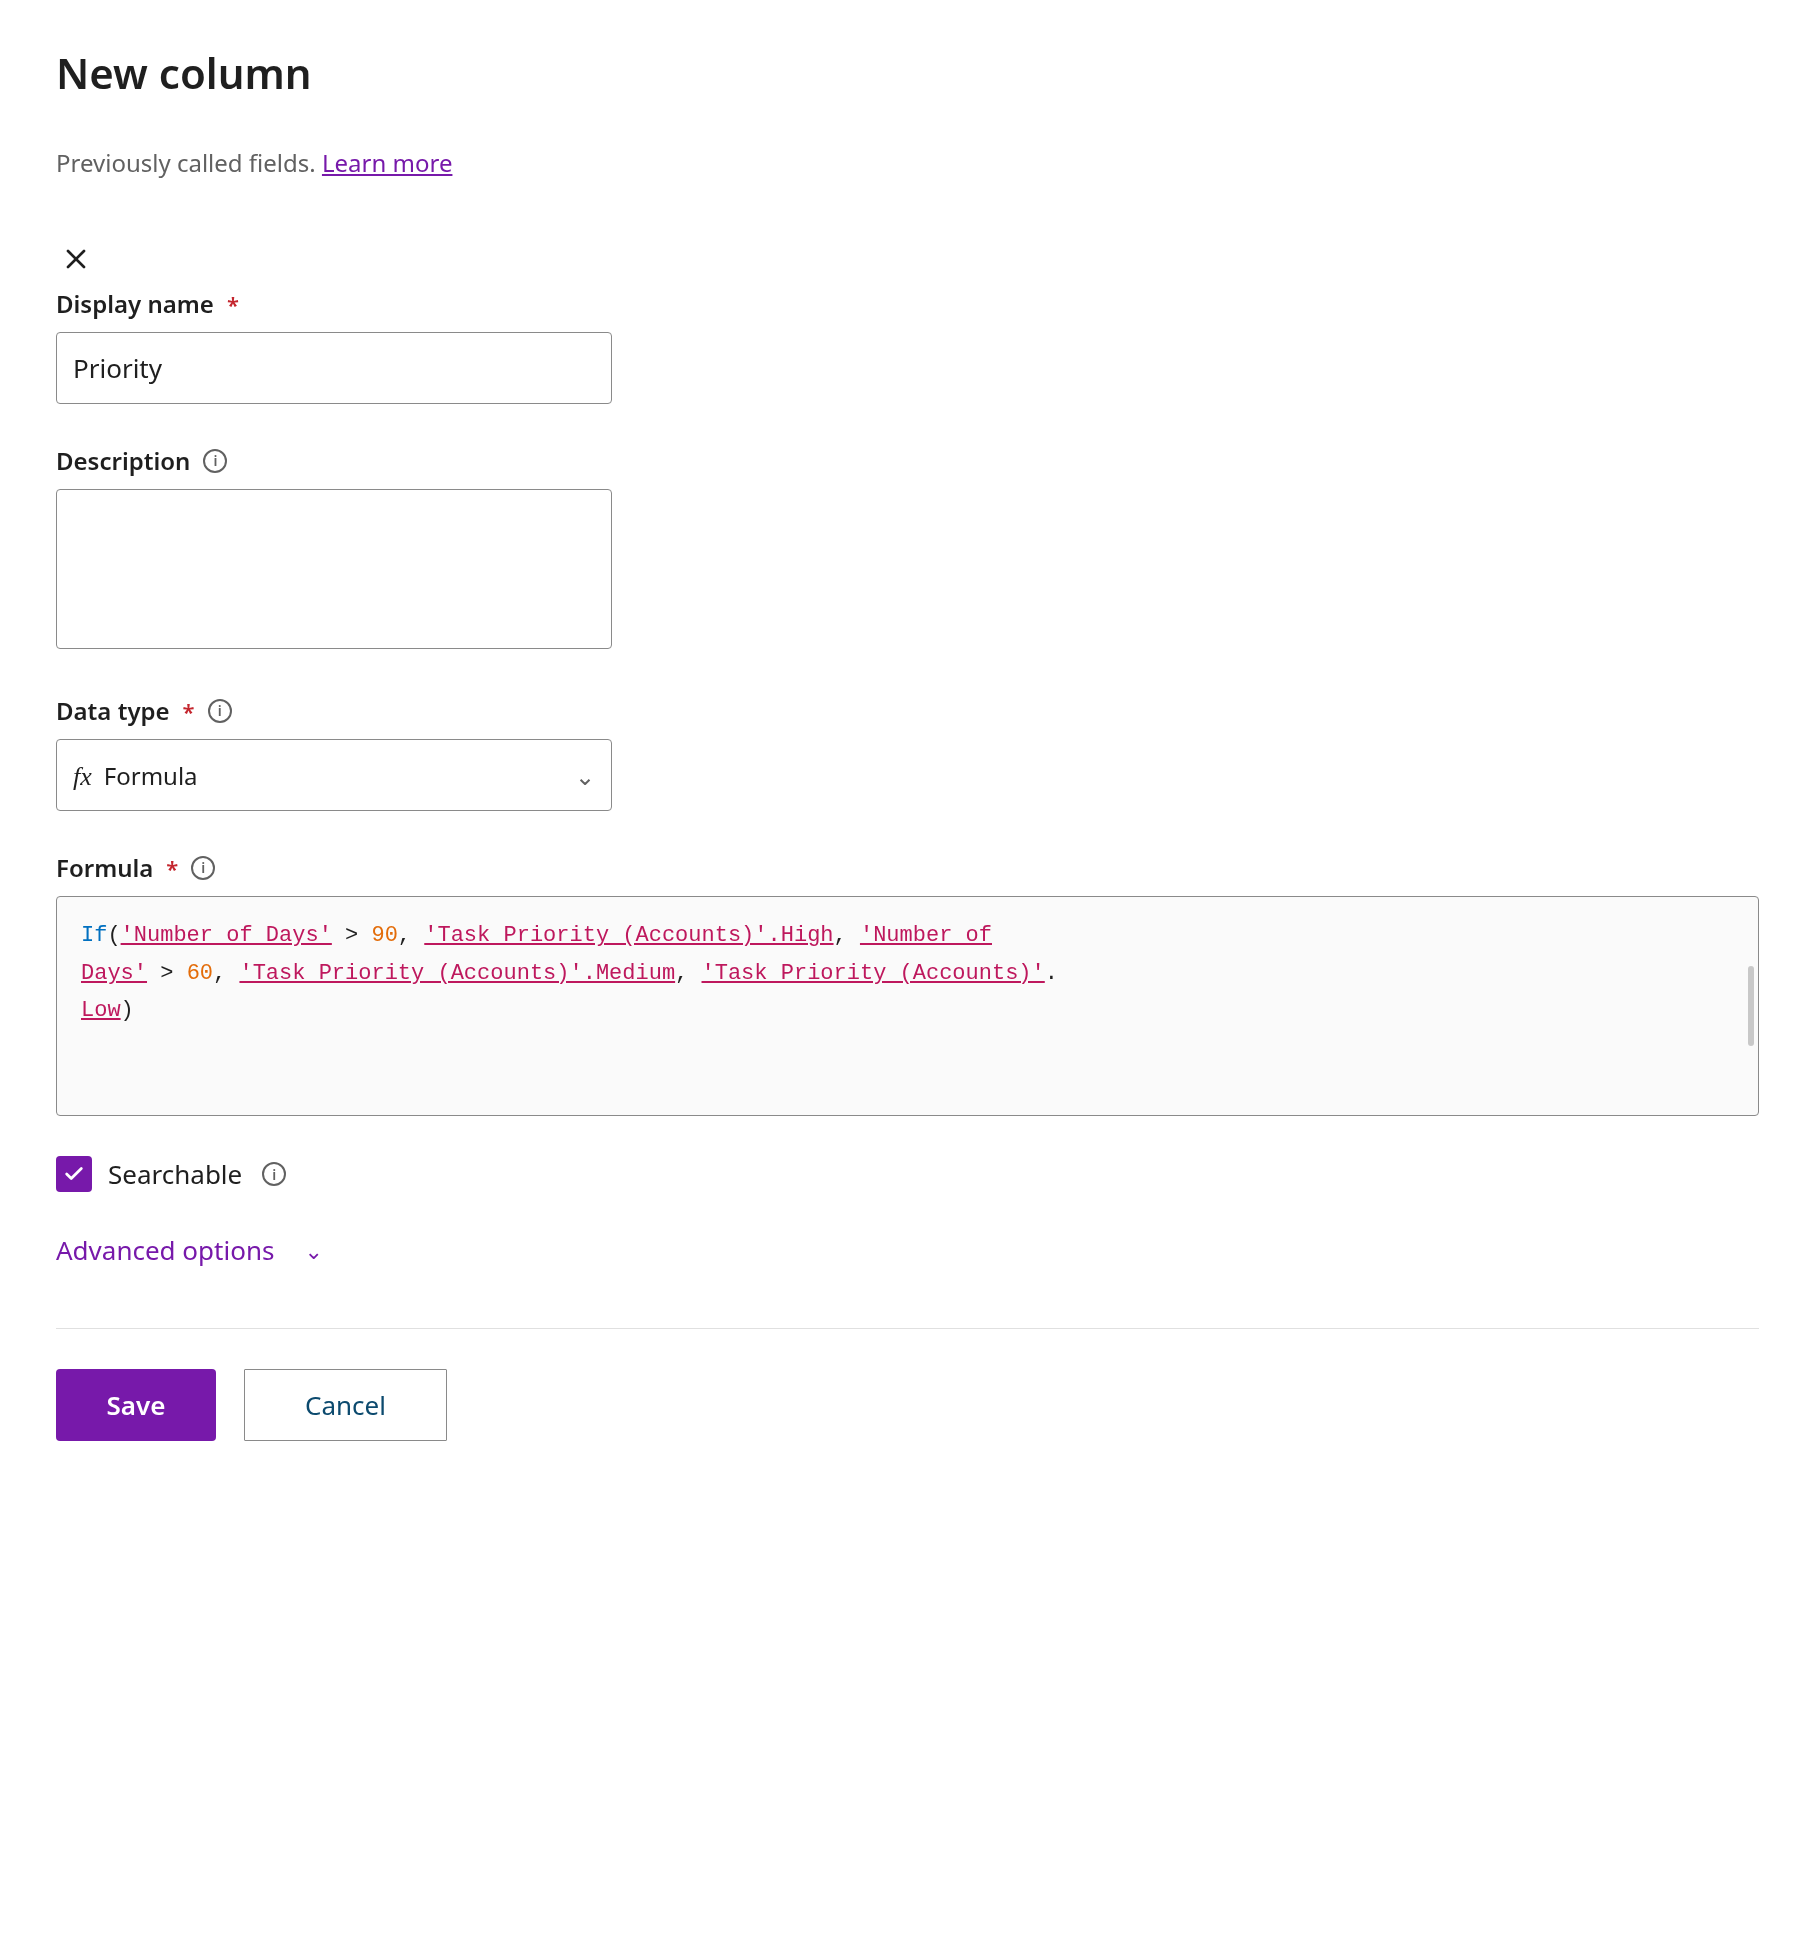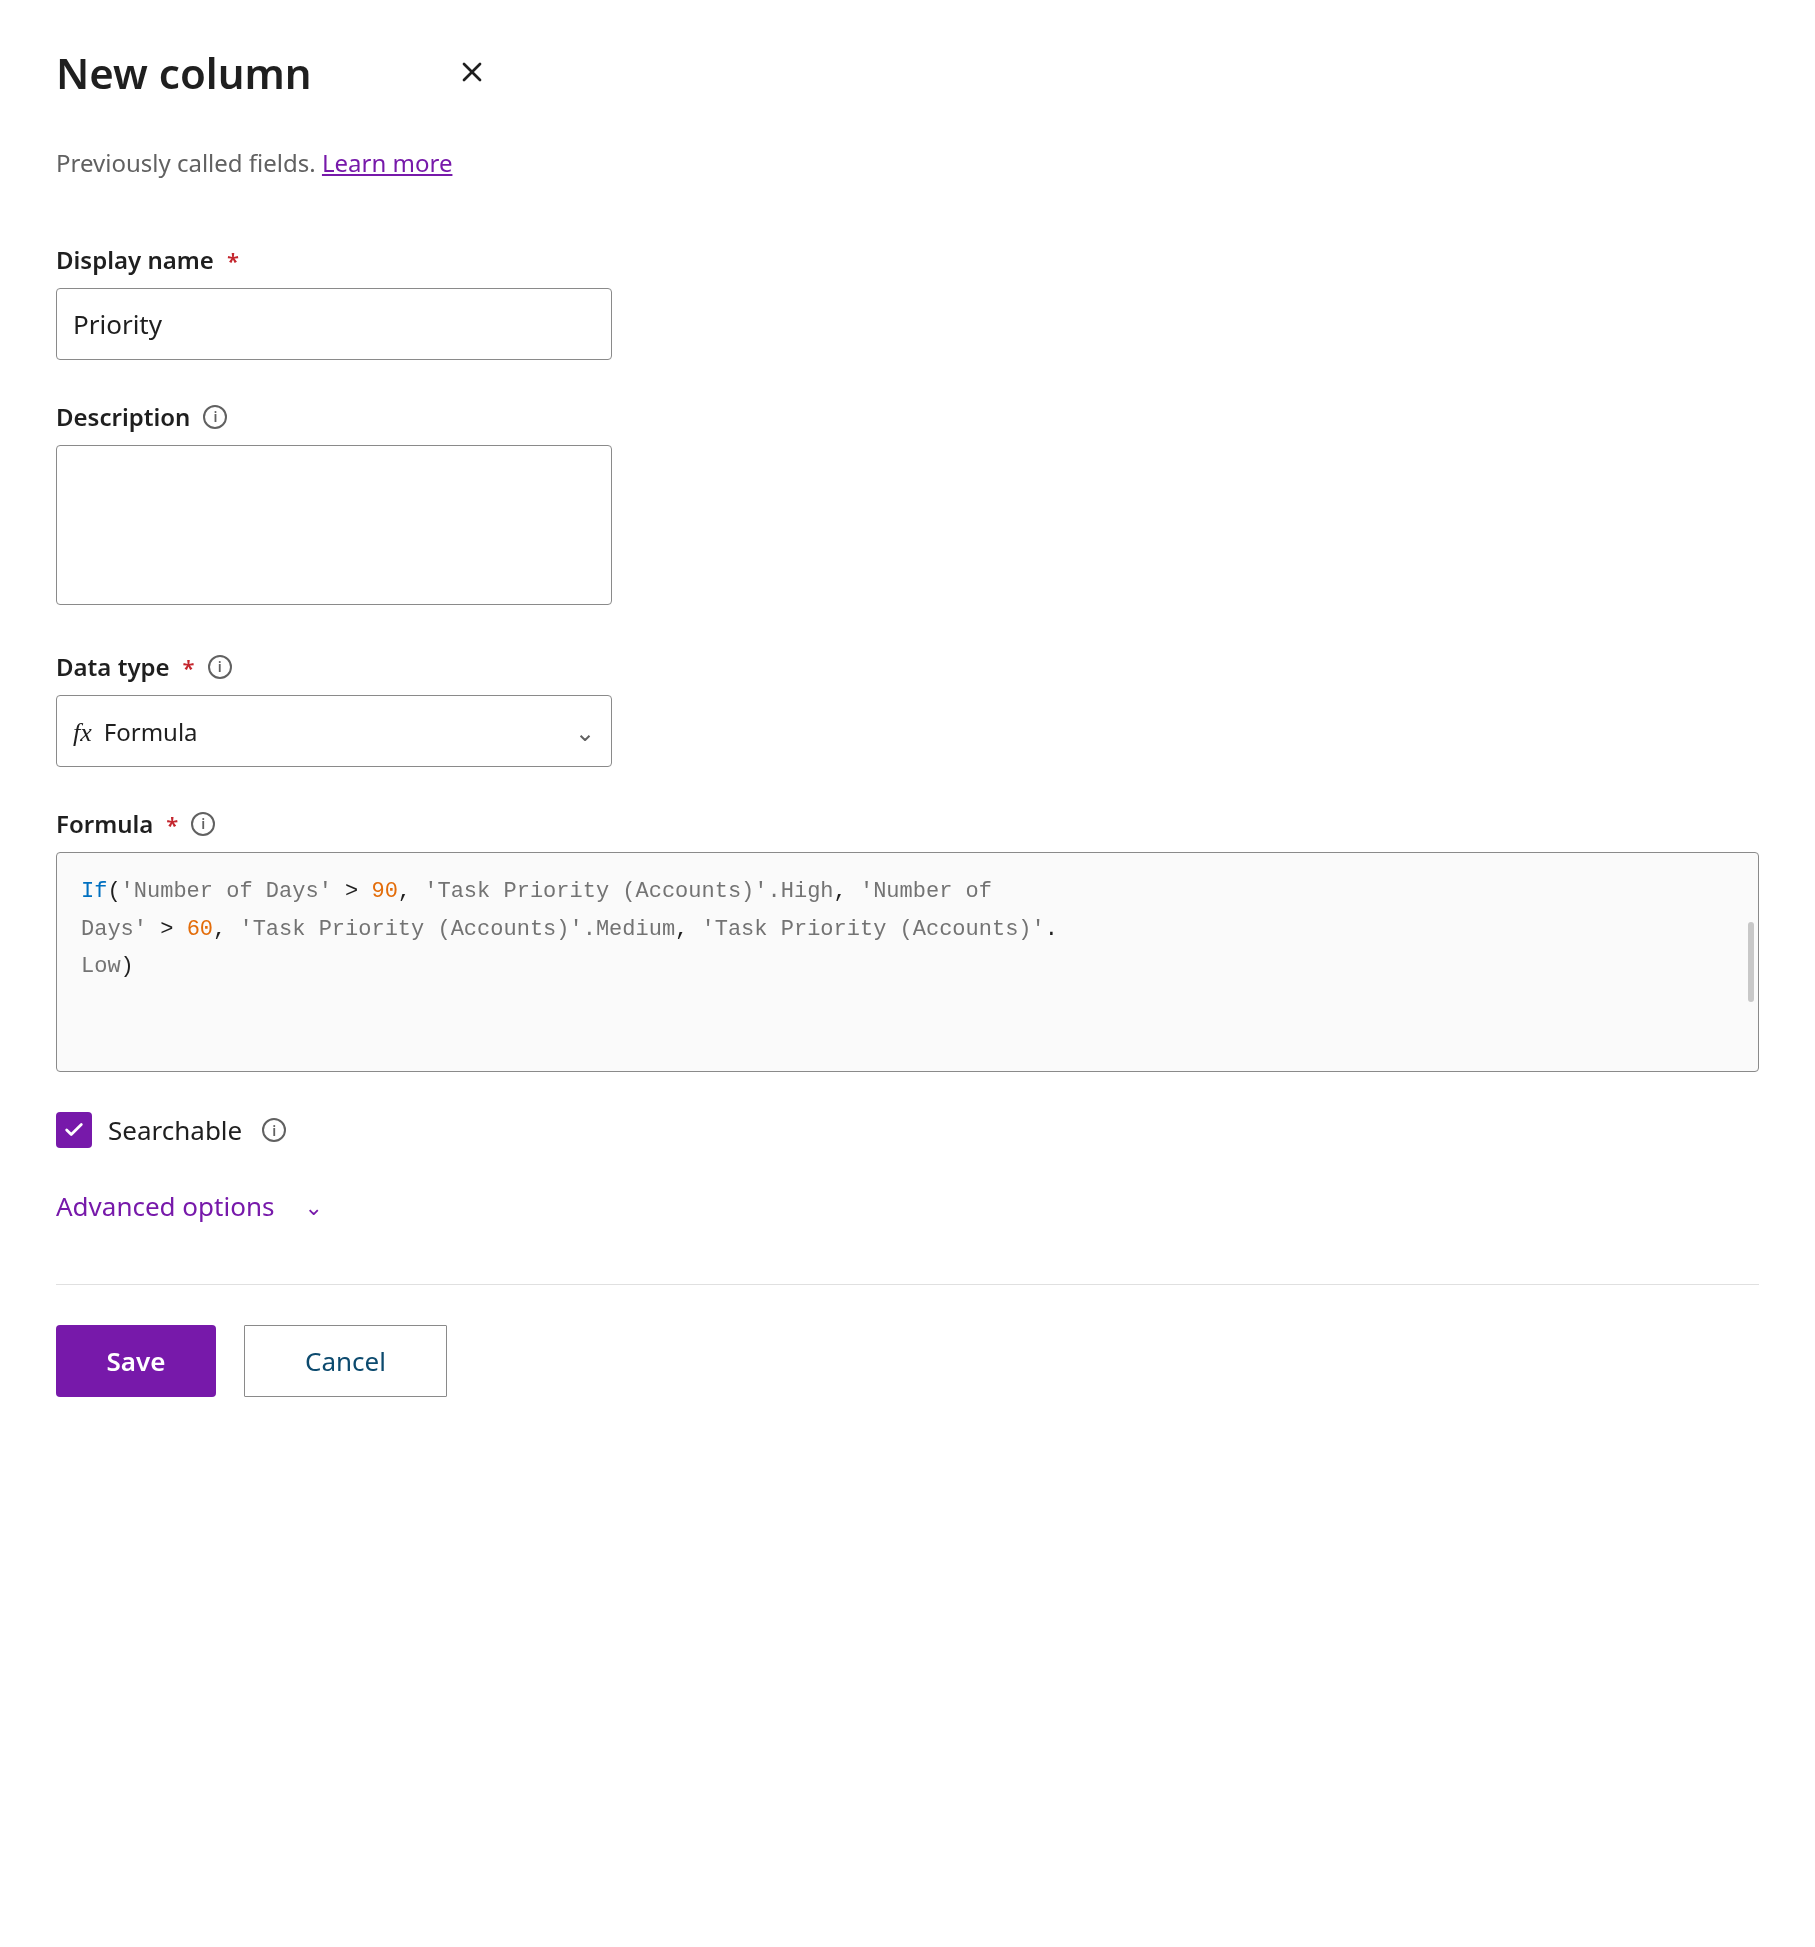--- a/index.html
+++ b/index.html
@@ -14,23 +14,24 @@
     .dialog {
       width: 1815px;
       min-height: 1947px;
       background: #fff;
       padding: 48px 56px 60px 56px;
       position: relative;
     }
 
     .dialog-header {
       display: flex;
-      justify-content: flex-start;
+      justify-content: space-between;
       align-items: flex-start;
       margin-bottom: 8px;
+      flex-direction: column;
     }
 
     .dialog-title {
       font-size: 42px;
       font-weight: 600;
       color: #1f1f1f;
       line-height: 1.2;
     }
 
     .close-btn {
@@ -182,21 +183,21 @@
       position: relative;
     }
 
     .formula-text {
       white-space: pre-wrap;
       word-break: break-word;
     }
 
     .token-keyword { color: #0070c0; }
     .token-number  { color: #e36c09; }
-    .token-string  { color: #737373; }
+    .token-string  { color: #be185d; text-decoration: underline; }
 
     .scrollbar-indicator {
       position: absolute;
       right: 4px;
       top: 50%;
       transform: translateY(-50%);
       width: 6px;
       height: 80px;
       background: #c8c8c8;
       border-radius: 3px;

